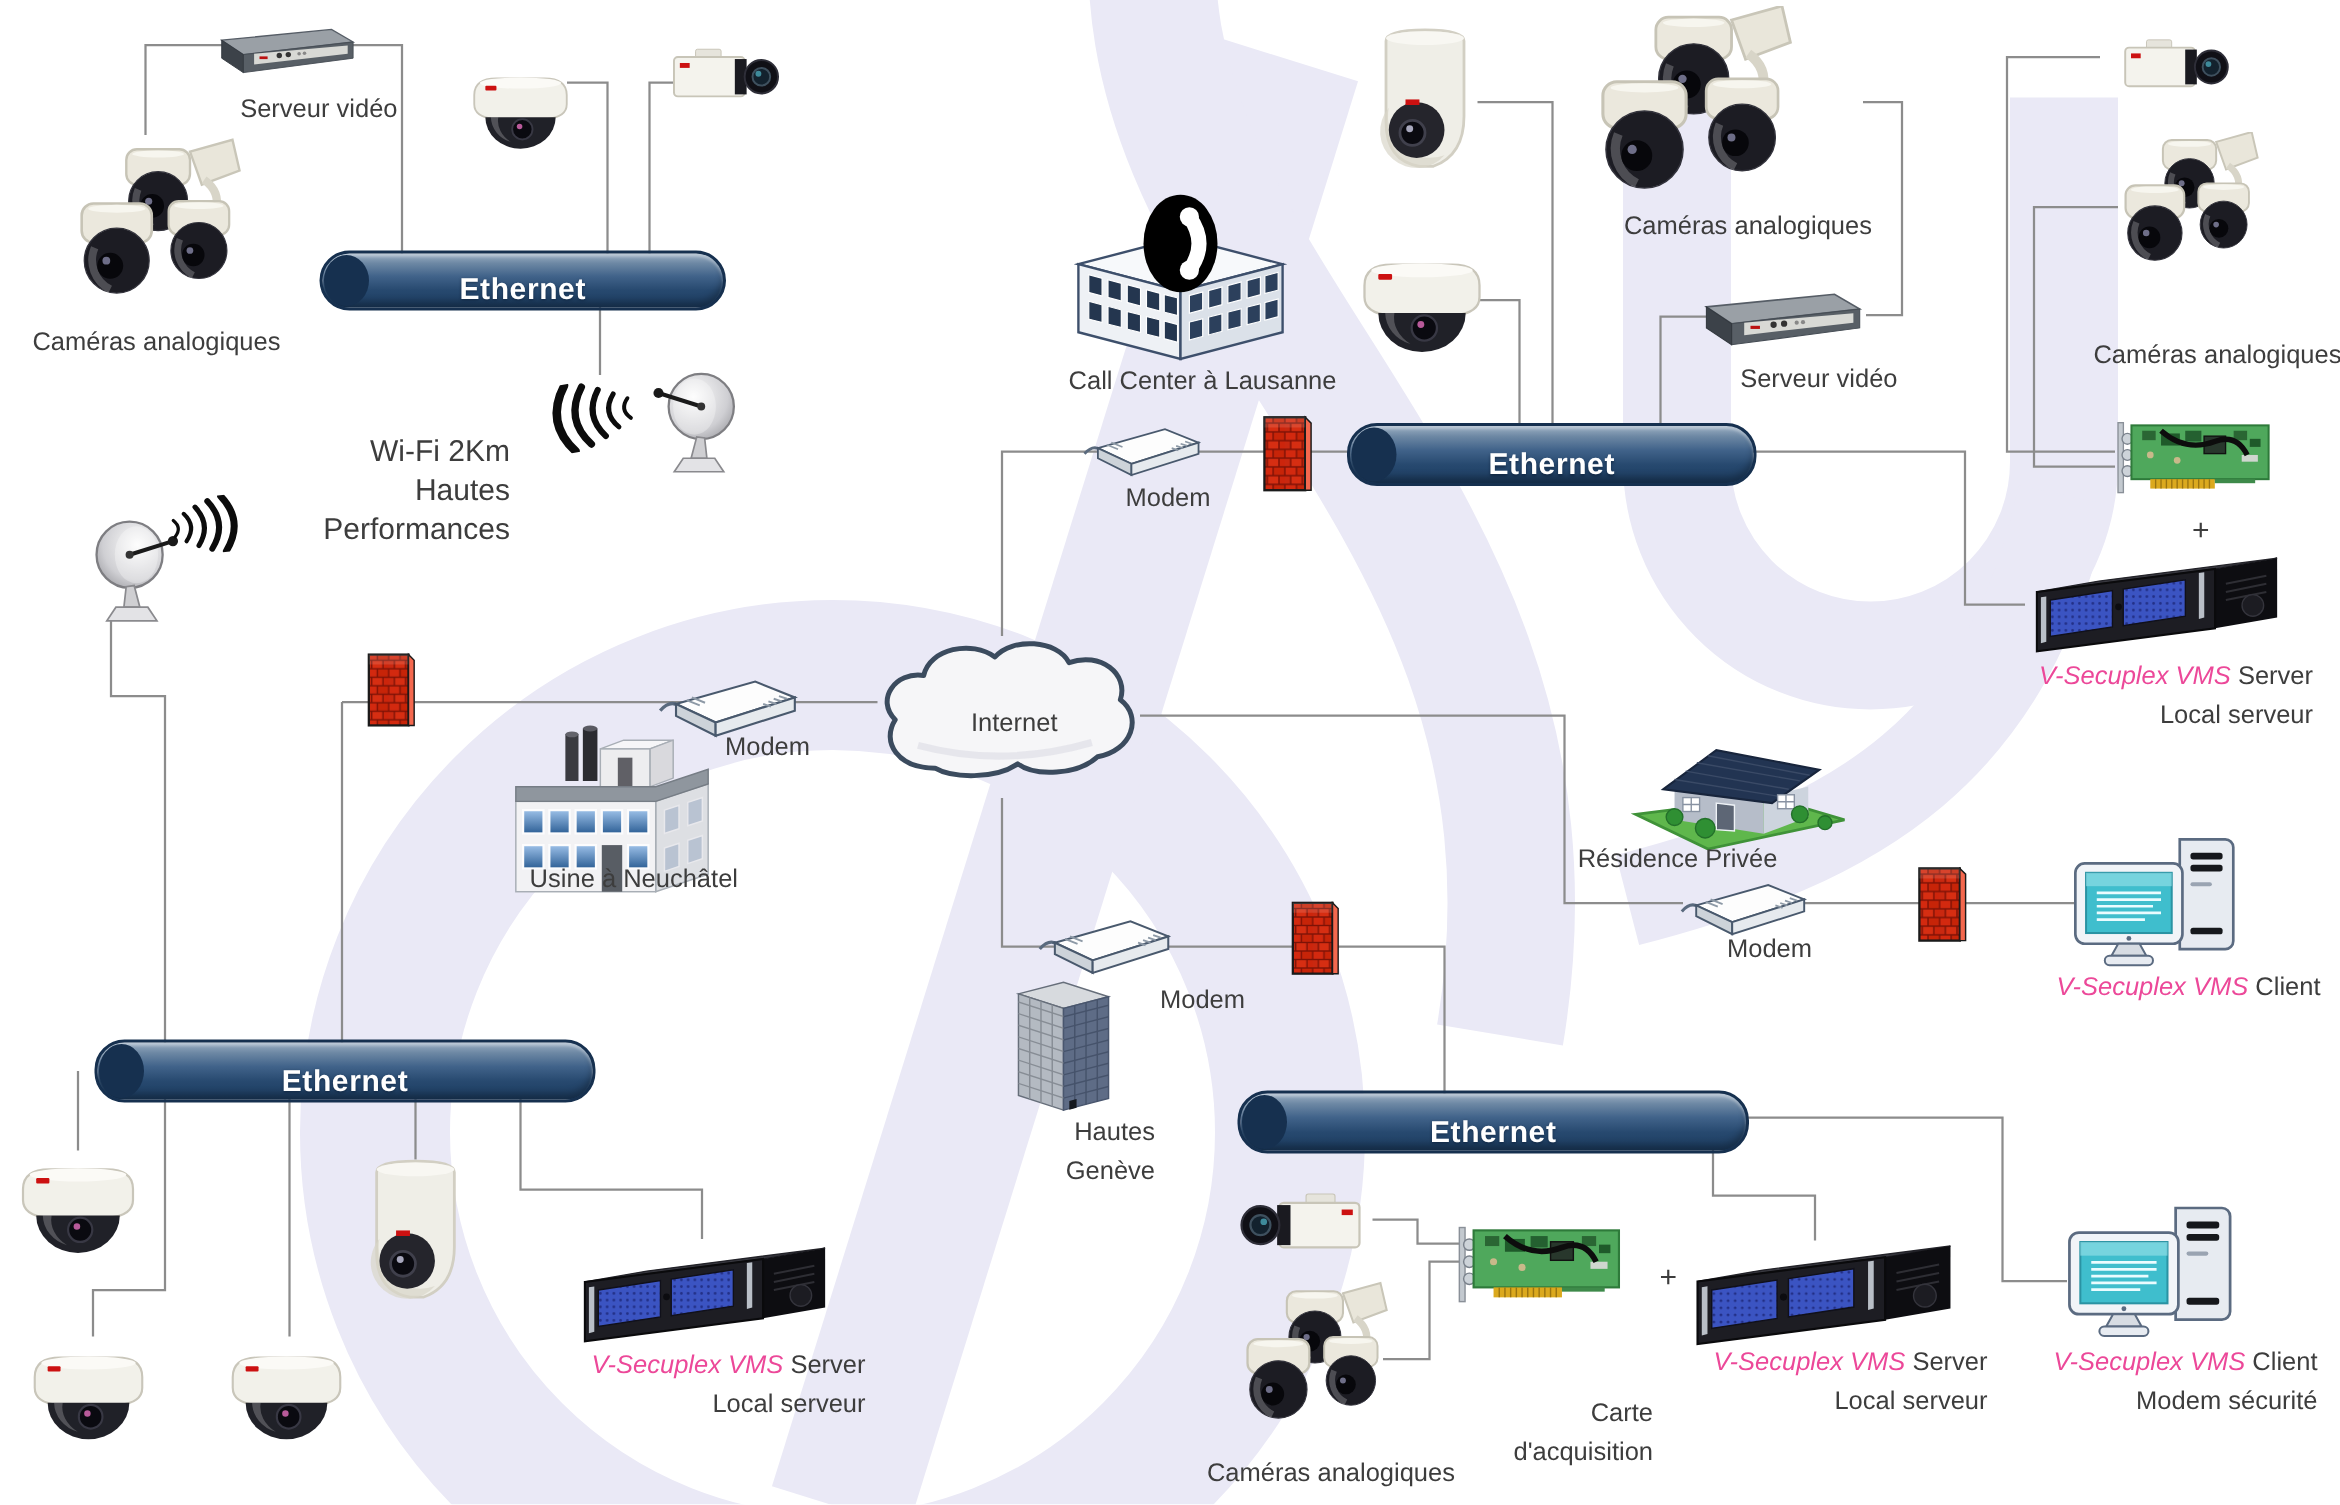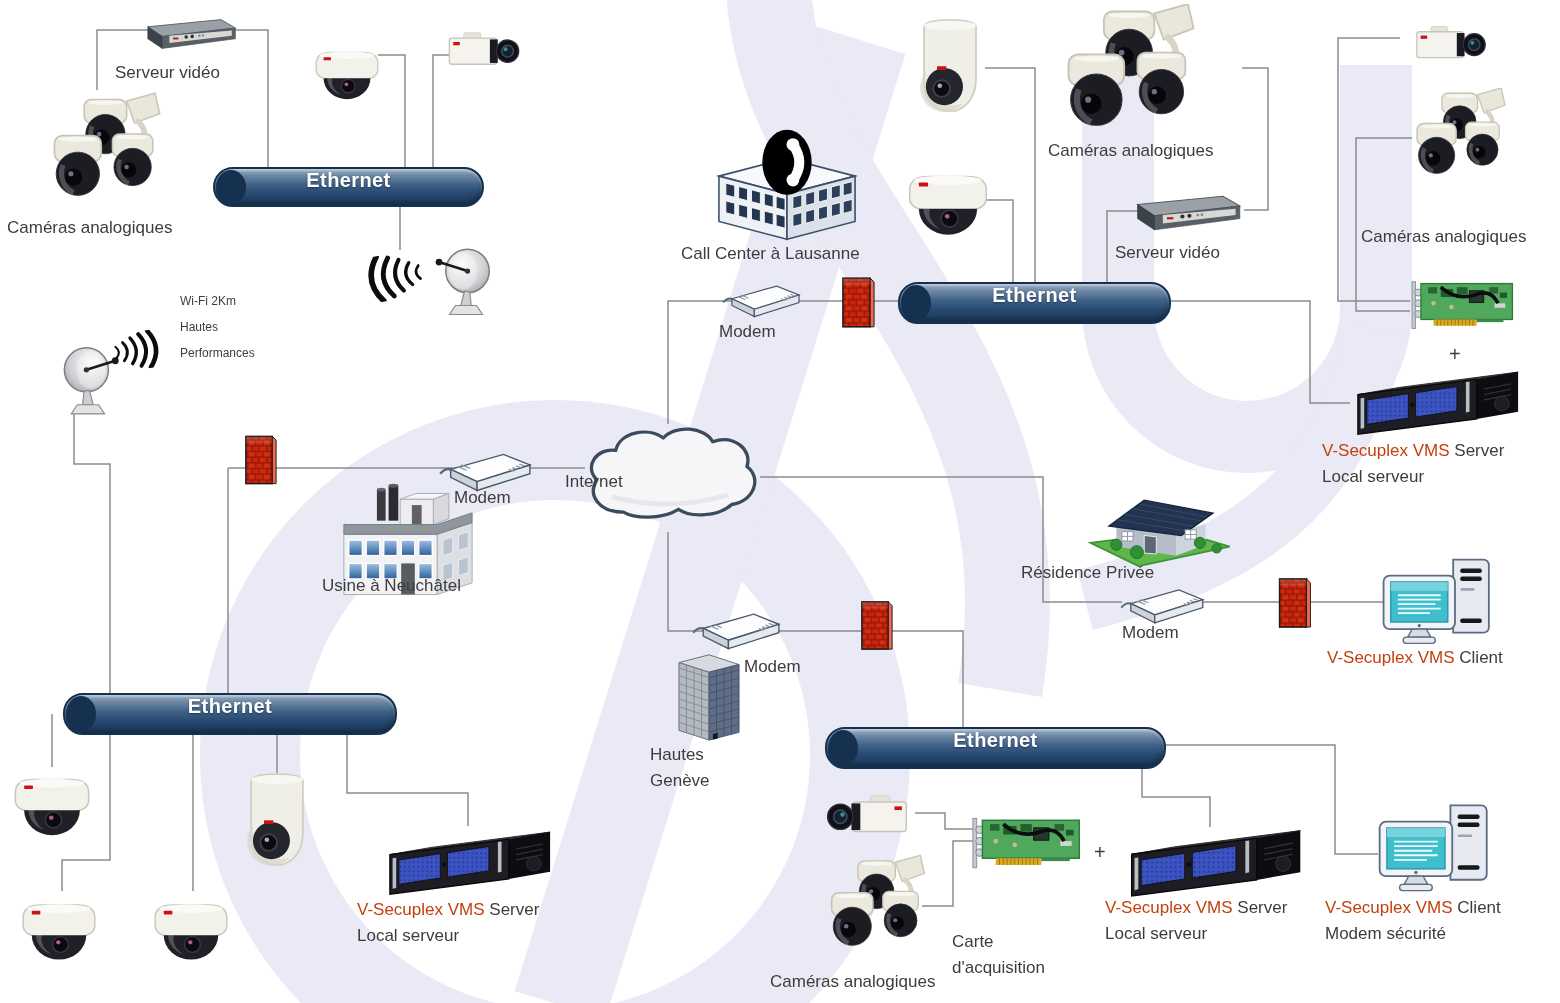--- a/index.html
+++ b/index.html
@@ -1,27 +1,27 @@
 <!DOCTYPE html>
 <html><head>
 <meta charset="utf-8">
 <style>
   html,body{margin:0;padding:0;background:#ffffff}
   #stage{position:relative;width:1560px;height:1003px;background:#ffffff;overflow:hidden;
          font-family:"Liberation Sans",sans-serif}
   .layer{position:absolute;left:0;top:0;pointer-events:none}
   .icon{position:absolute;overflow:visible}
-  .lbl{position:absolute;text-align:left;font-size:17px;color:#3d3d3d;line-height:26px;white-space:nowrap}
-  .small{font-size:12px}
-  .brand{color:#c2410c}
+  .lbl{position:absolute;text-align:right;font-size:17px;color:#3d3d3d;line-height:26px;white-space:nowrap}
+  .small{font-size:20px}
+  .brand{font-style:italic;color:#ec4899}
   .plus{font-size:20px;color:#3d3d3d}
   .ebar{position:absolute;border-radius:20px;border:2px solid #16304f;
         background:linear-gradient(180deg,#9db0c4 0%,#6d88a4 18%,#41638a 42%,#27496f 68%,#1c3c60 100%);
         box-shadow:inset 0 2px 2px rgba(255,255,255,.35), inset 0 -4px 5px rgba(0,0,0,.28);
-        display:flex;align-items:flex-start;justify-content:center}
+        display:flex;align-items:flex-end;justify-content:center}
   .ebar .cap{position:absolute;left:1px;top:1px;height:calc(100% - 2px);width:30px;background:#16304f;border-radius:50%}
   .ebar .elabel{position:relative;color:#ffffff;font-weight:bold;font-size:20px;letter-spacing:.4px;
         text-shadow:0 1px 2px rgba(5,20,40,.55)}
 </style>
 </head>
 <body>
 
 <div id="stage">
 
   <svg class="layer" width="1560" height="1003">

